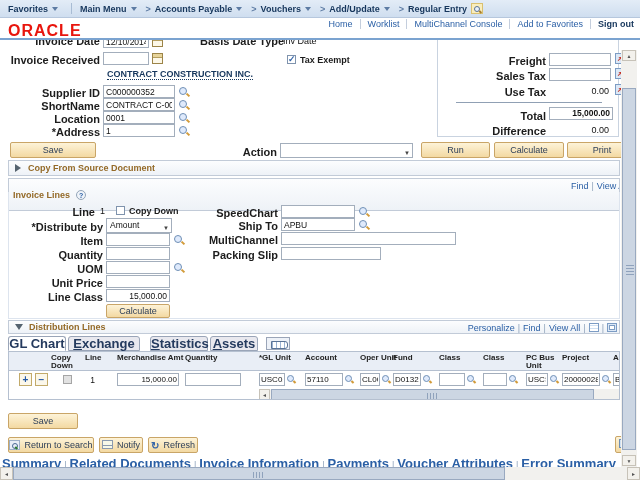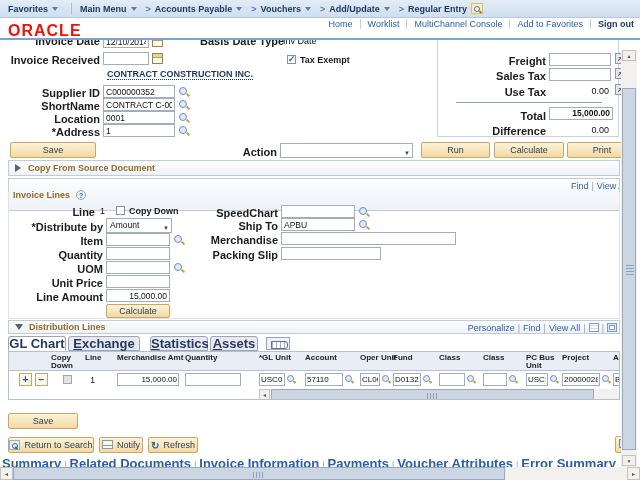--- a/index.html
+++ b/index.html
@@ -236,34 +236,34 @@
   <span class="lbl" style="left:23px;top:249px;width:80px;">Quantity</span>
   <input class="inp" style="left: 106px; top: 247px; width: 64px;">
 
   <span class="lbl" style="left:23px;top:263px;width:80px;">UOM</span>
   <input class="inp" style="left: 106px; top: 261px; width: 64px;">
   <span class="mag" style="left:174px;top:263px;"></span>
 
   <span class="lbl" style="left:23px;top:277px;width:80px;">Unit Price</span>
   <input class="inp" style="left: 106px; top: 275px; width: 64px;">
 
-  <span class="lbl" style="left:23px;top:291px;width:80px;">Line Amount</span>
+  <span class="lbl" style="left:23px;top:291px;width:80px;">Line Class</span>
   <input class="inp r" style="left: 106px; top: 289px; width: 64px;" value="15,000.00">
 
   <button class="btn" style="left:106px;top:304px;width:64px;height:14px;">Calculate</button>
 
   <span class="lbl" style="left:198px;top:207px;width:80px;">SpeedChart</span>
   <input class="inp" style="left: 281px; top: 205px; width: 74px;">
   <span class="mag" style="left:359px;top:207px;"></span>
 
   <span class="lbl" style="left:198px;top:220px;width:80px;">Ship To</span>
   <input class="inp" style="left: 281px; top: 218px; width: 74px;" value="APBU">
   <span class="mag" style="left:359px;top:220px;"></span>
 
-  <span class="lbl" style="left:198px;top:234px;width:80px;">Merchandise</span>
+  <span class="lbl" style="left:198px;top:234px;width:80px;">MultiChannel</span>
   <input class="inp" style="left: 281px; top: 232px; width: 175px;">
 
   <span class="lbl" style="left:198px;top:249px;width:80px;">Packing Slip</span>
   <input class="inp" style="left: 281px; top: 247px; width: 100px;">
 
   <div class="secbar" style="left:8px;top:320px;width:612px;height:14px;">
     <span class="tri-d"></span>
     <span class="sectitle">Distribution Lines</span>
     <span style="position:absolute;right:2px;top:2px;white-space:nowrap;">
       <a class="link">Personalize</a><span class="psep"></span><a class="link">Find</a><span class="psep"></span><a class="link">View All</a><span class="psep"></span><span class="xls-icon"></span><span class="psep"></span><span class="popout-icon"></span>

